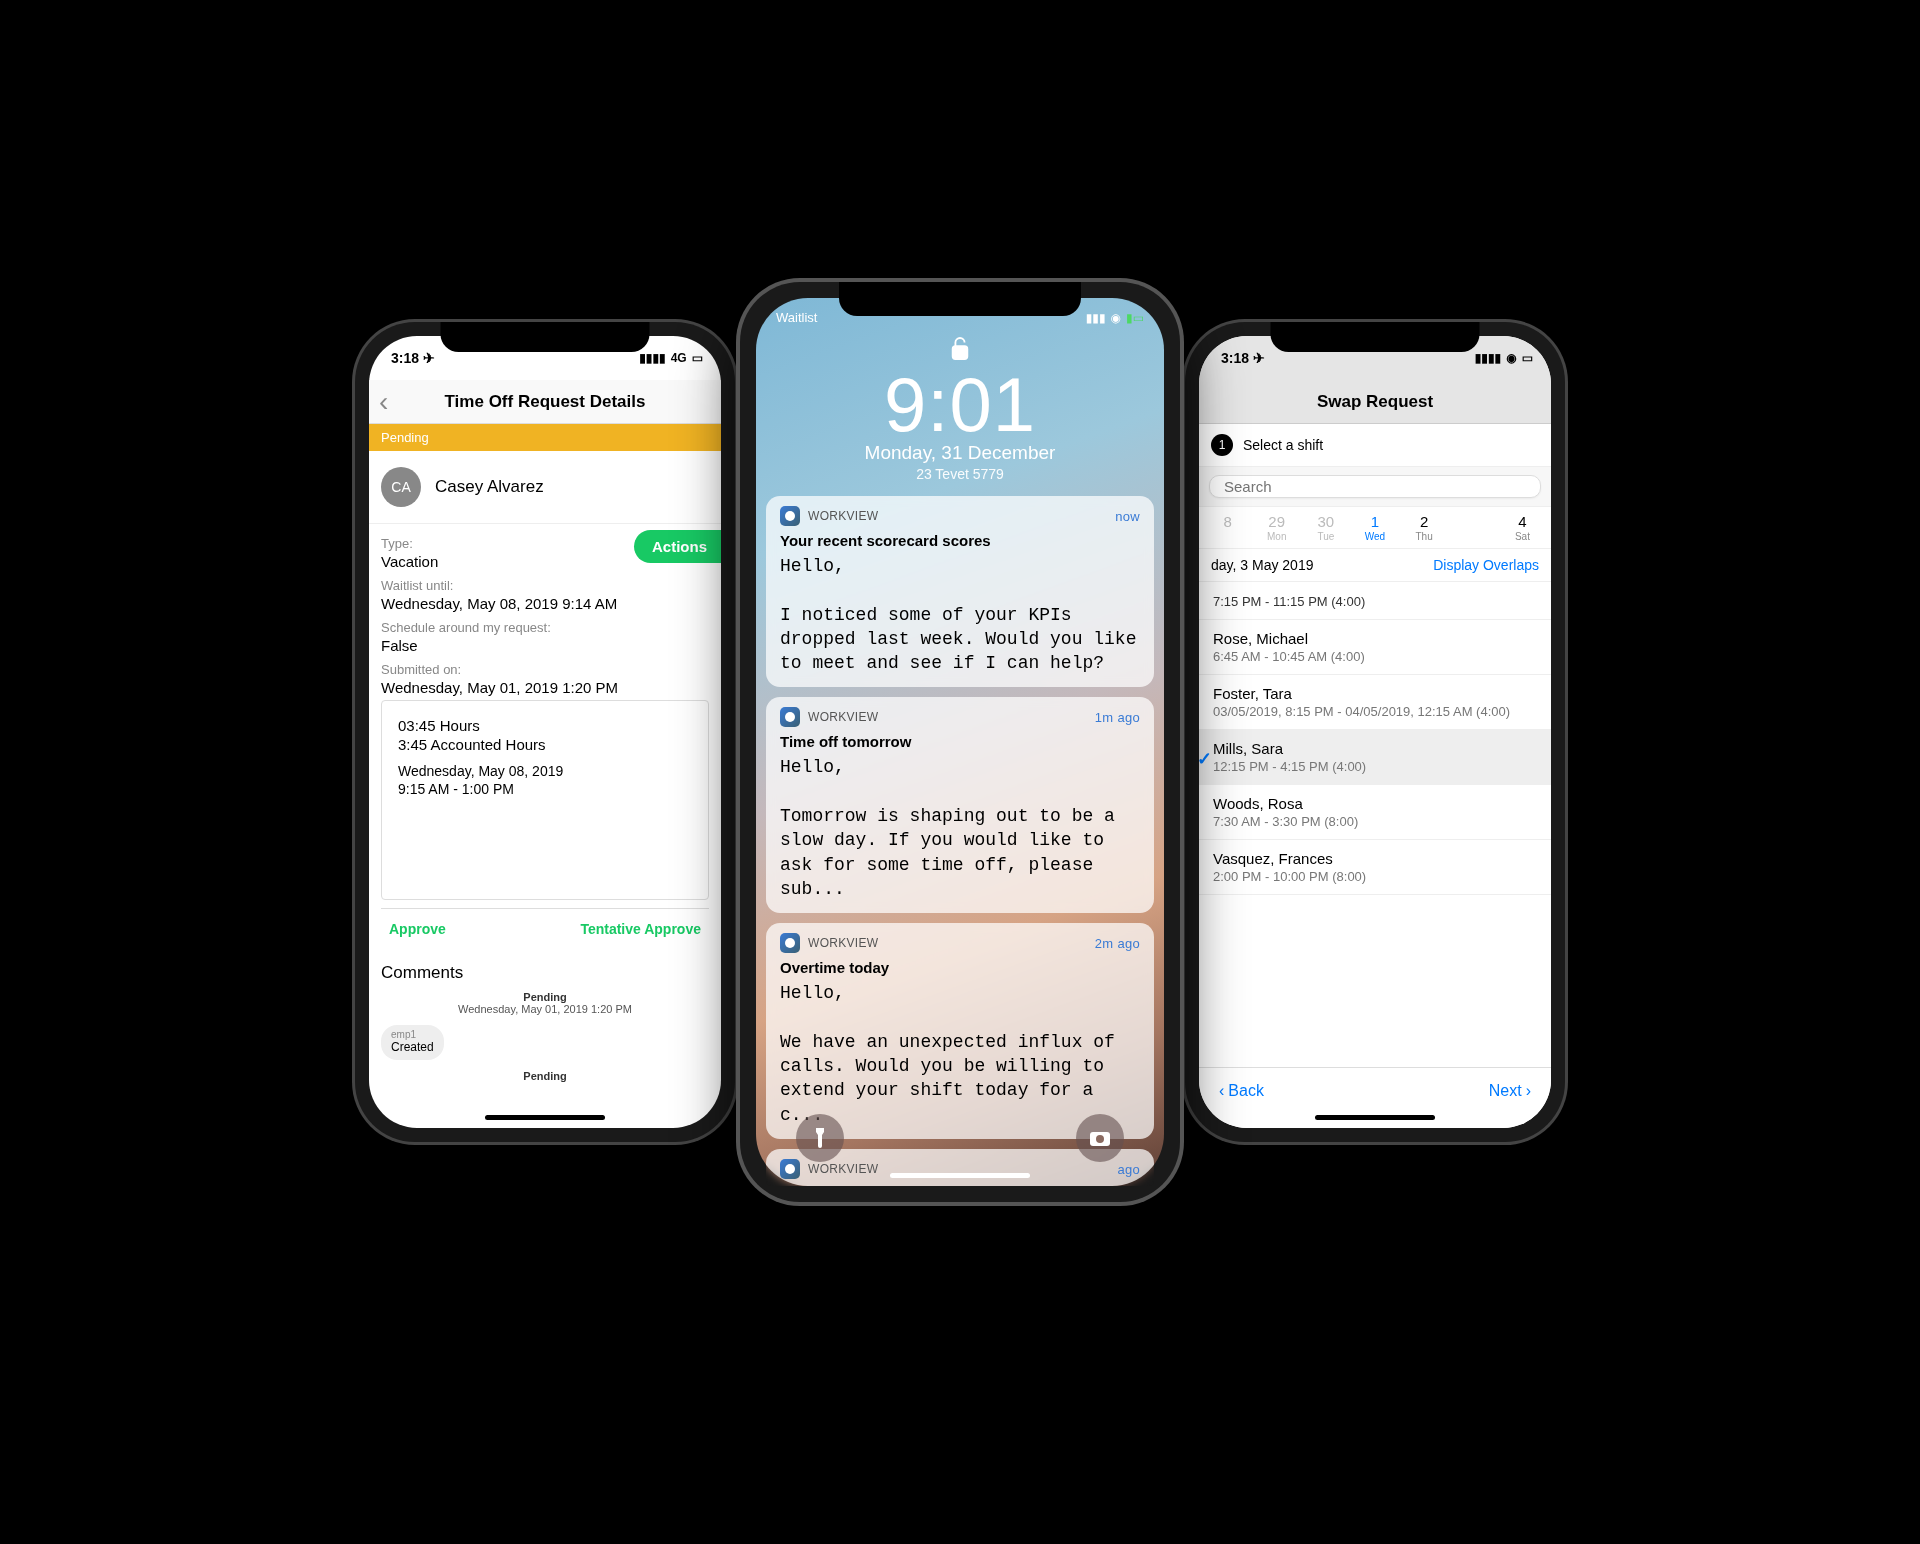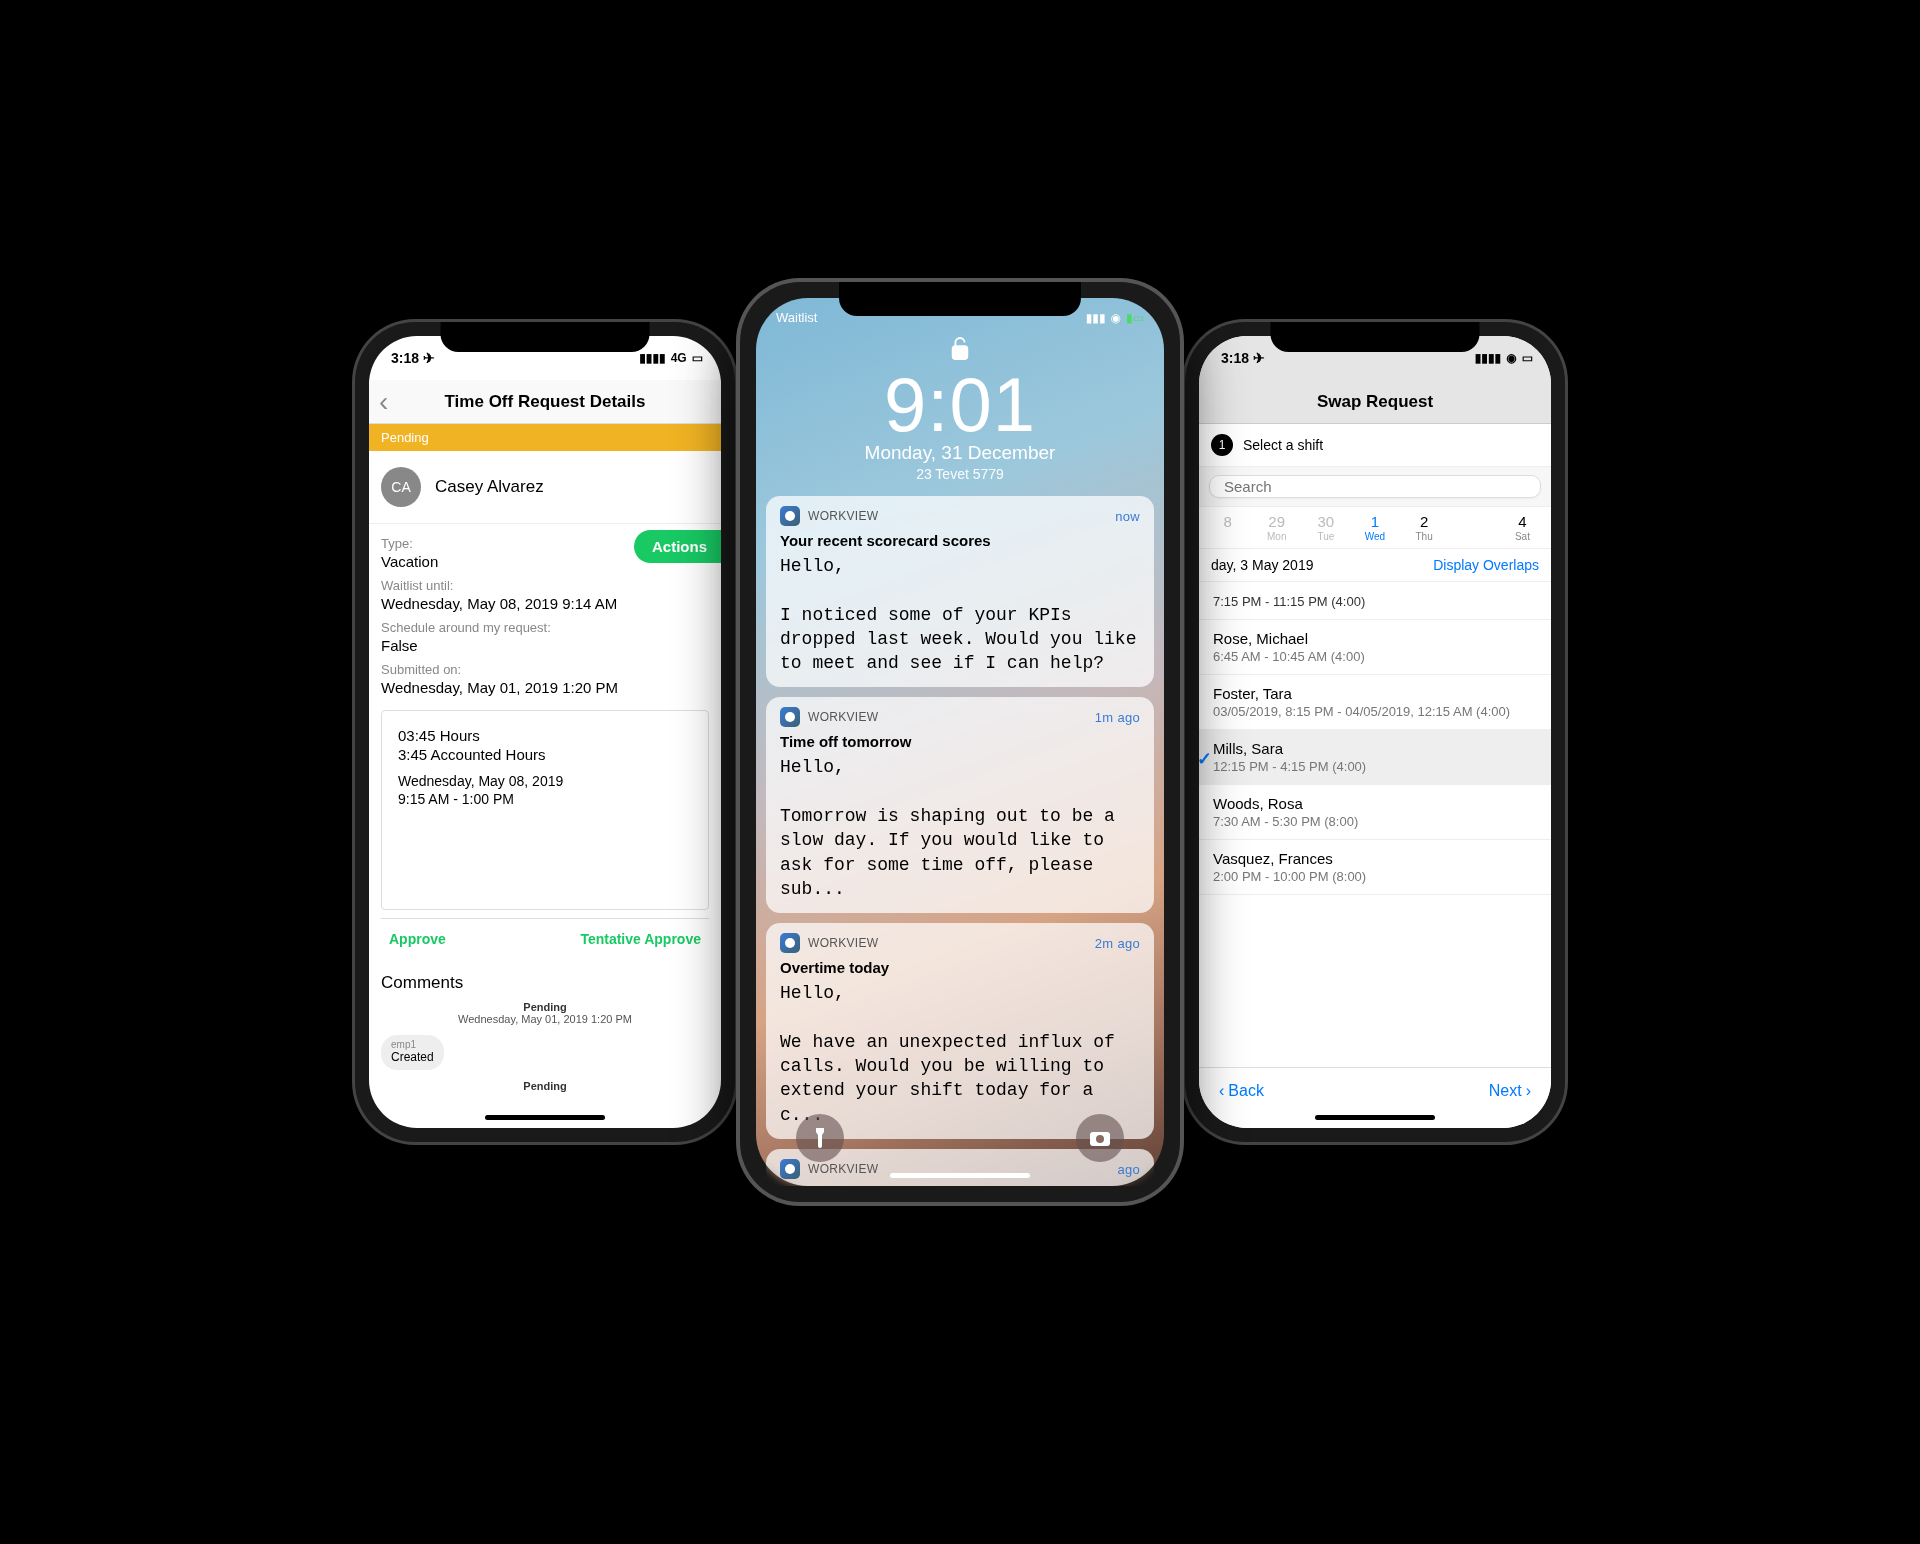--- a/index.html
+++ b/index.html
@@ -46,21 +46,21 @@
   .avatar { width:40px; height:40px; border-radius:50%; background:#888; color:#fff; display:flex; align-items:center; justify-content:center; font-size:14px; font-weight:500; }
   .person-name { font-size:17px; }
   .detail-block { padding:4px 12px 2px; position:relative; }
   .detail-label { color:#888; font-size:13px; margin-top:8px; }
   .detail-value { font-size:15px; margin-top:2px; }
   .actions-pill {
     position:absolute; right:0; top:6px; background:#18c964; color:#fff; font-weight:600;
     padding:8px 14px 8px 18px; border-top-left-radius:20px; border-bottom-left-radius:20px; font-size:15px;
   }
   .hours-card {
-    margin:12px 12px 8px; border:1px solid #ddd; border-radius:4px; padding:16px; min-height:200px;
+    margin:2px 12px 8px; border:1px solid #ddd; border-radius:4px; padding:16px; min-height:200px;
   }
   .hours-card .h1 { font-size:15px; margin-bottom:2px; }
   .approve-row { display:flex; border-top:1px solid #ddd; margin:6px 12px 0; padding:12px 8px; }
   .approve-row .btn { color:#18c964; font-weight:700; font-size:14px; }
   .approve-row .btn.a { flex:1; text-align:left; }
   .approve-row .btn.t { flex:1; text-align:right; }
   .comments-h { font-size:17px; padding:14px 12px 4px; }
   .comment-meta { text-align:center; font-size:11px; color:#333; font-weight:600; margin-top:4px; }
   .comment-sub  { text-align:center; font-size:11px; color:#555; }
   .comment-bubble { display:inline-block; background:#eee; border-radius:16px; padding:4px 10px 6px; margin:10px 12px 0; font-size:12px; }
@@ -241,21 +241,21 @@
             <div class="nm">Foster, Tara</div>
             <div class="ti">03/05/2019, 8:15 PM - 04/05/2019, 12:15 AM (4:00)</div>
           </div>
           <div class="shift-item sel">
             <span class="check">✓</span>
             <div class="nm">Mills, Sara</div>
             <div class="ti">12:15 PM - 4:15 PM (4:00)</div>
           </div>
           <div class="shift-item">
             <div class="nm">Woods, Rosa</div>
-            <div class="ti">7:30 AM - 5:30 PM (8:00)</div>
+            <div class="ti">7:30 AM - 3:30 PM (8:00)</div>
           </div>
           <div class="shift-item">
             <div class="nm">Vasquez, Frances</div>
             <div class="ti">2:00 PM - 10:00 PM (8:00)</div>
           </div>
         </div>
 
       <div class="bottom-nav">
         <div class="nav-btn">
             <span>‹</span>

